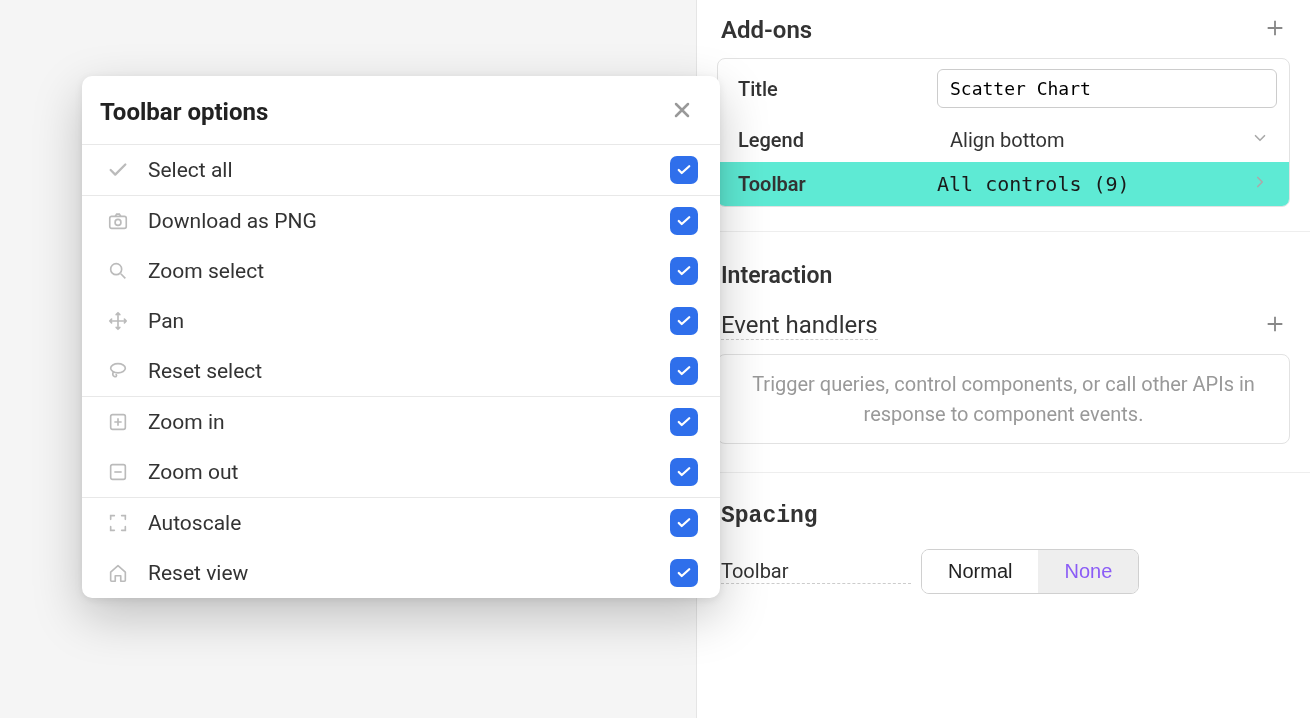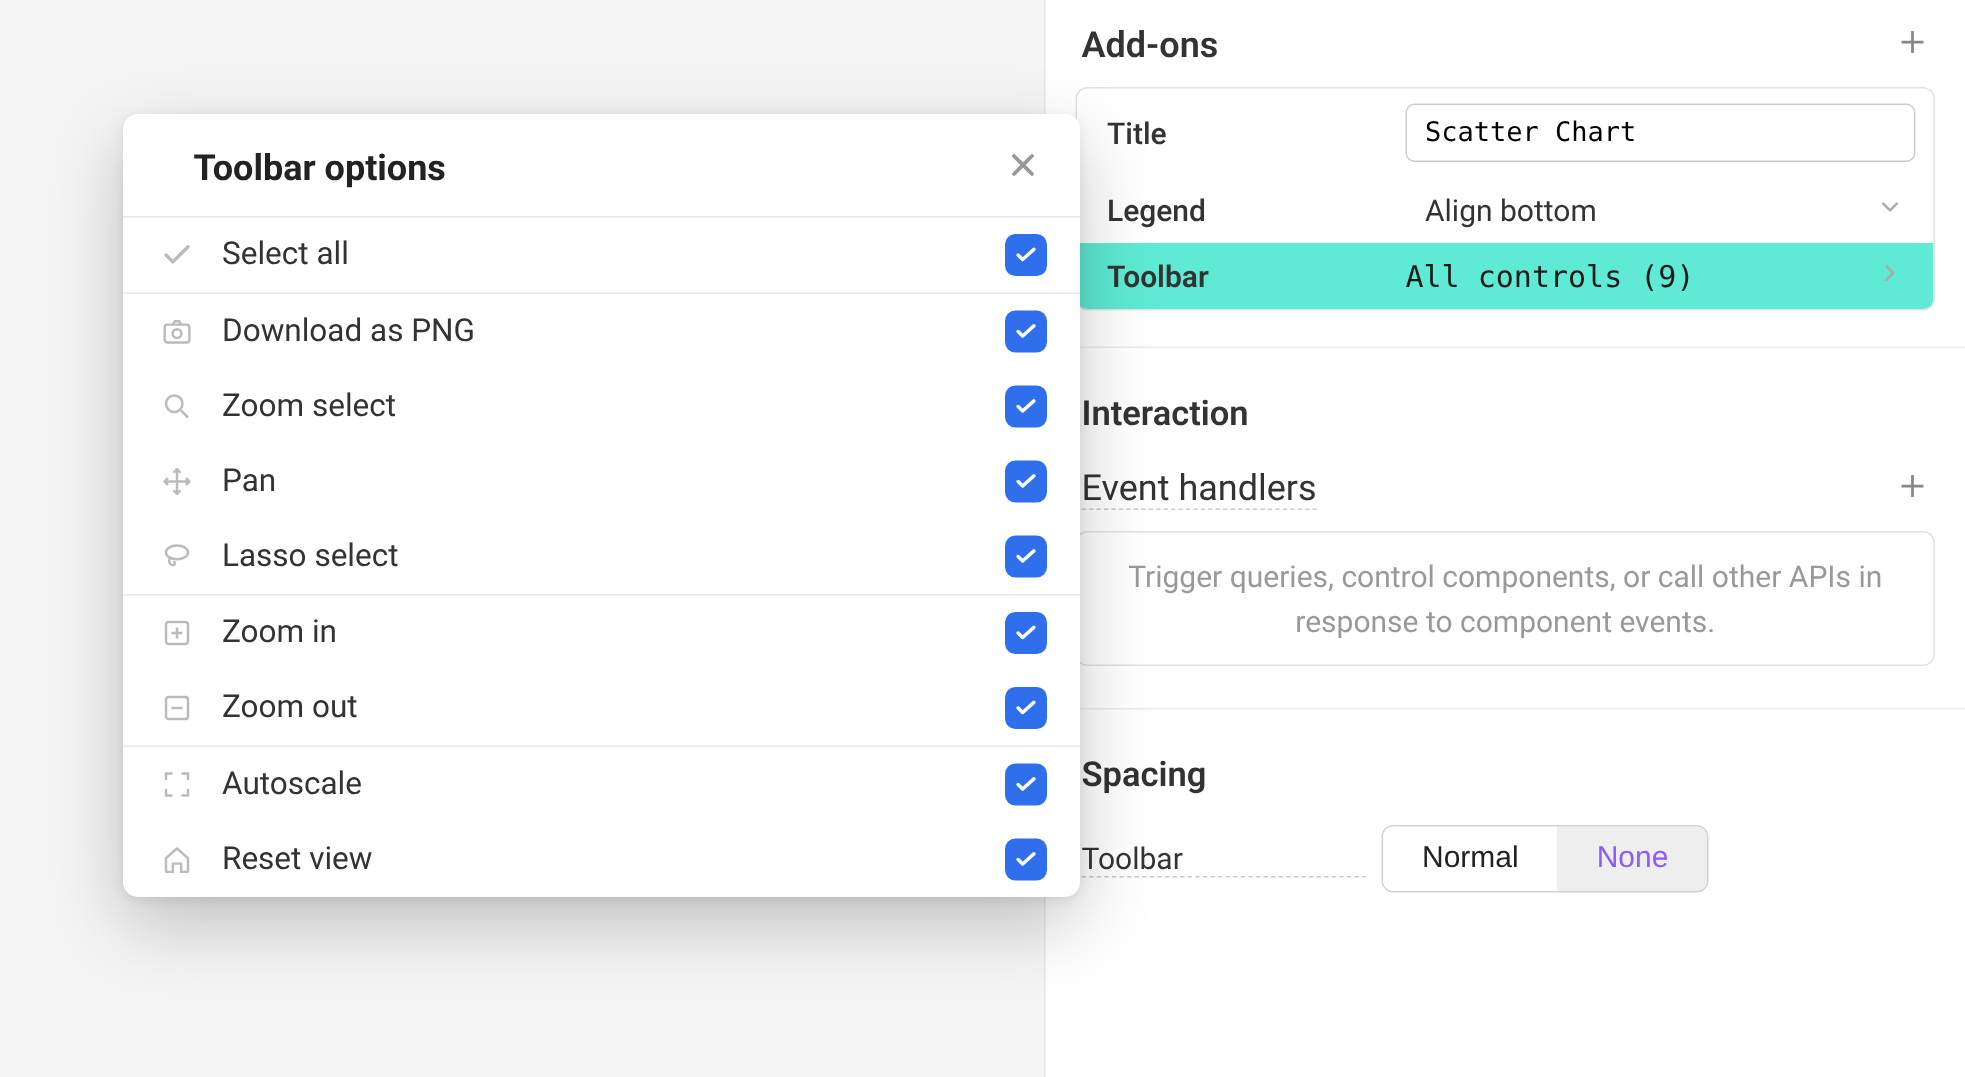--- a/index.html
+++ b/index.html
@@ -155,21 +155,21 @@
       background: #fff;
       border-radius: 10px;
       box-shadow: 0 18px 50px rgba(0,0,0,0.22), 0 2px 8px rgba(0,0,0,.08);
       z-index: 50;
       overflow: hidden;
     }
     .modal-hdr {
       display: flex;
       align-items: center;
       justify-content: space-between;
-      padding: 22px 26px 18px 47px;
+      padding: 22px 26px 18px 18px;
     }
     .modal-title {
       font-size: 24px;
       font-weight: 700;
       color: #222;
     }
     .close-x {
       color: #999;
       cursor: pointer;
       width: 24px; height: 24px;
@@ -269,21 +269,21 @@
   <div class="event-hdr">
     <span class="event-label">Event handlers</span>
     <span>
       <svg class="plus-icon" viewBox="0 0 24 24">
           <path d="M12 4v16M4 12h16"></path>
         </svg>
     </span>
   </div>
   <div class="event-box">Trigger queries, control components, or call other APIs in response to component events.</div>
 
-  <div class="sub-heading" style="margin-top:28px;">Spacing</div>
+  <div class="sub-heading" style="margin-top:28px;font-family:Liberation Mono, monospace;">Spacing</div>
 
   <div class="margin-row">
     <span class="margin-label">Toolbar</span>
     <div class="seg-control">
       <button class="seg-btn active">Normal</button>
       <button class="seg-btn">None</button>
     </div>
   </div>
 </div>
 
@@ -357,21 +357,21 @@
         </svg>
       </span>
   </div>
   <div class="opt-row">
     <span class="opt-icon">
       <svg viewBox="0 0 24 24" style="stroke:#bbb;stroke-width:1.8;fill:none;stroke-linecap:round;">
           <ellipse cx="12" cy="9" rx="8" ry="5"></ellipse>
           <path d="M7 13c-1 2-1 4 1 5 2 1 3-1 2-2"></path>
         </svg>
     </span>
-    <span class="opt-label">Lasso select</span>
+    <span class="opt-label">Reset select</span>
     <span class="chk">
         <svg viewBox="0 0 24 24">
           <path d="M5 12l4 4L19 7"></path>
         </svg>
       </span>
   </div>
 
   <div class="group-divider"></div>
 
   <div class="opt-row">

